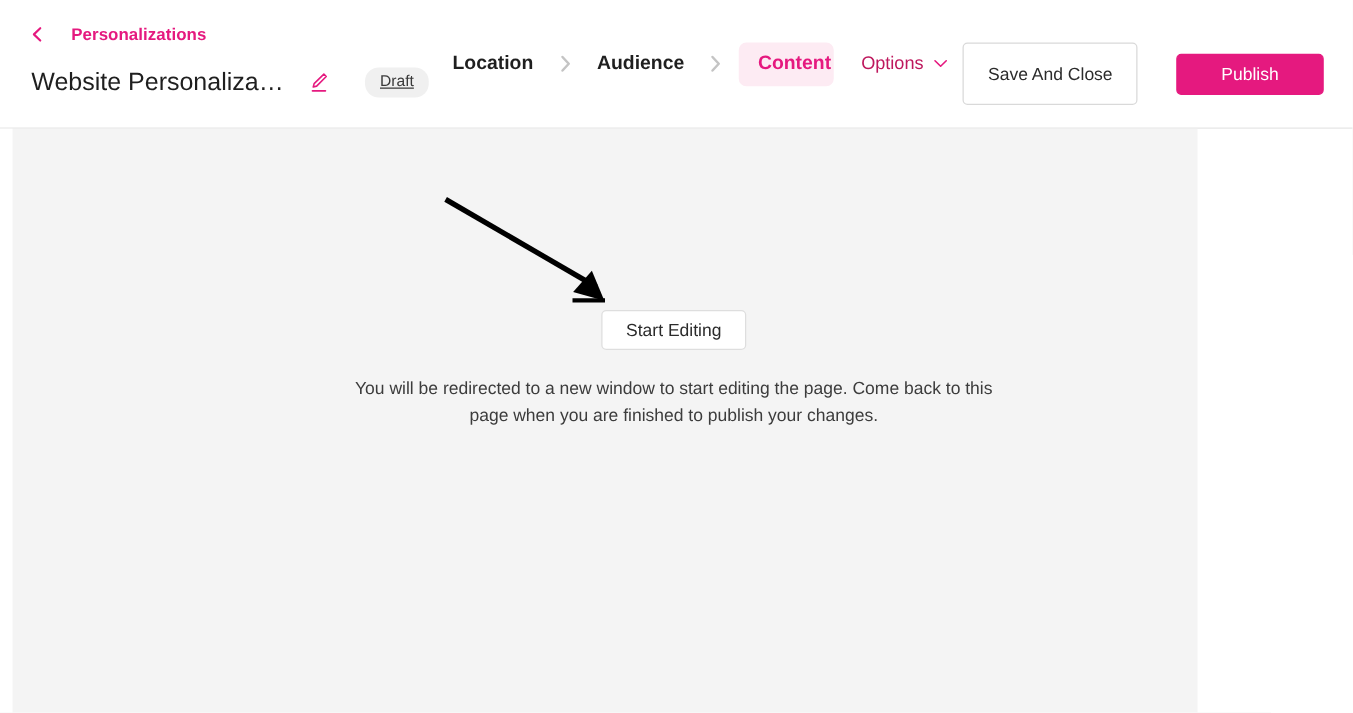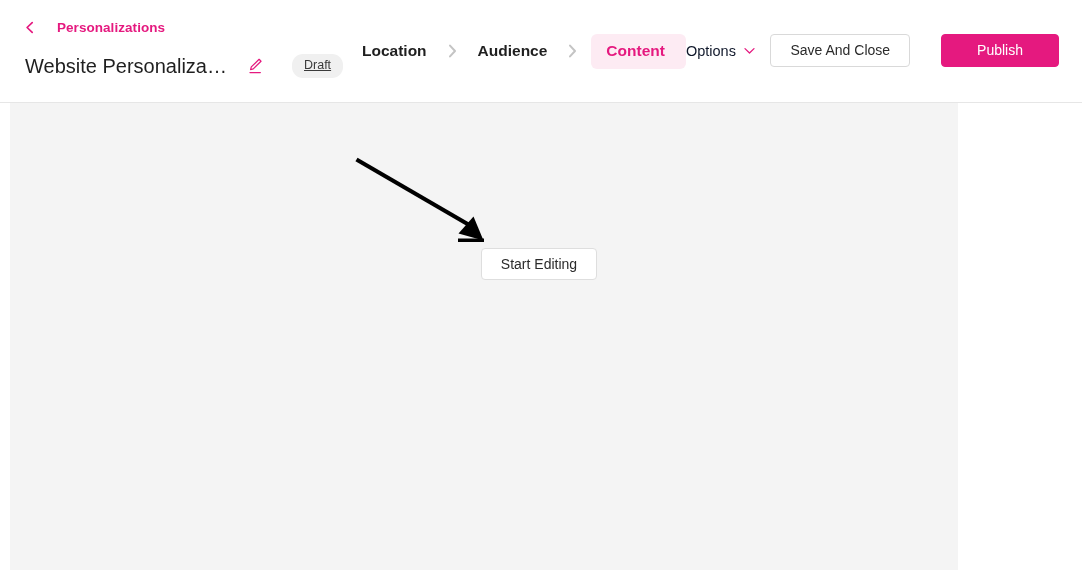--- a/index.html
+++ b/index.html
@@ -98,33 +98,34 @@
     color: #1f1f1f;
     padding: 6px 7px;
     border-radius: 6px;
     cursor: pointer;
     white-space: nowrap;
     line-height: 20px;
   }
   .step.active {
     background: #fdebf3;
     color: #e5197f;
-    padding: 7px 21px 8px 15px;
+    padding: 7px 2px 8px 15px;
   }
   .step-sep {
     padding: 0 14px;
     line-height: 0;
     display: flex;
     align-items: center;
   }
   .options-btn {
+    margin-left: 22px;
     display: flex;
     align-items: center;
     gap: 8px;
-    color: #0f172a;
+    color: #be185d;
     font-size: 14.5px;
     cursor: pointer;
     white-space: nowrap;
   }
 
   
   .actions {
     position: absolute;
     right: 23px;
     top: 34px;
@@ -134,21 +135,21 @@
   }
   .btn-secondary {
     box-sizing: border-box;
     background: #ffffff;
     border: 1px solid #d9d9d9;
     border-radius: 4px;
     color: #2b2b2b;
     font-size: 14px;
     font-family: "Liberation Sans", sans-serif;
     padding: 0 19px;
-    height: 33px;
+    height: 50px;
     line-height: 31px;
     cursor: pointer;
     white-space: nowrap;
   }
   .btn-primary {
     box-sizing: border-box;
     background: #e5197f;
     border: 1px solid #e5197f;
     border-radius: 4px;
     color: #ffffff;
@@ -276,14 +277,15 @@
   <div class="content-inner">
 
     <svg class="annotation-arrow" viewBox="0 0 160 100">
       <path d="M16.5 16.5 L137 86.5" stroke="#000000" stroke-width="4.2" stroke-linecap="butt"></path>
       <path d="M143.5 97.5 L118.5 90.5 L133.5 73.5 Z" fill="#000000"></path>
       <path d="M118 95.5 L144 95.5 L144 99 L118 99 Z" fill="#000000"></path>
     </svg>
 
     <button class="start-editing-btn">Start Editing</button>
 
+    <div class="helper-text">You will be redirected to a new window to start editing the page. Come back to this page when you are finished to publish your changes.</div>
   </div>
 </div>
 
 </body></html>

